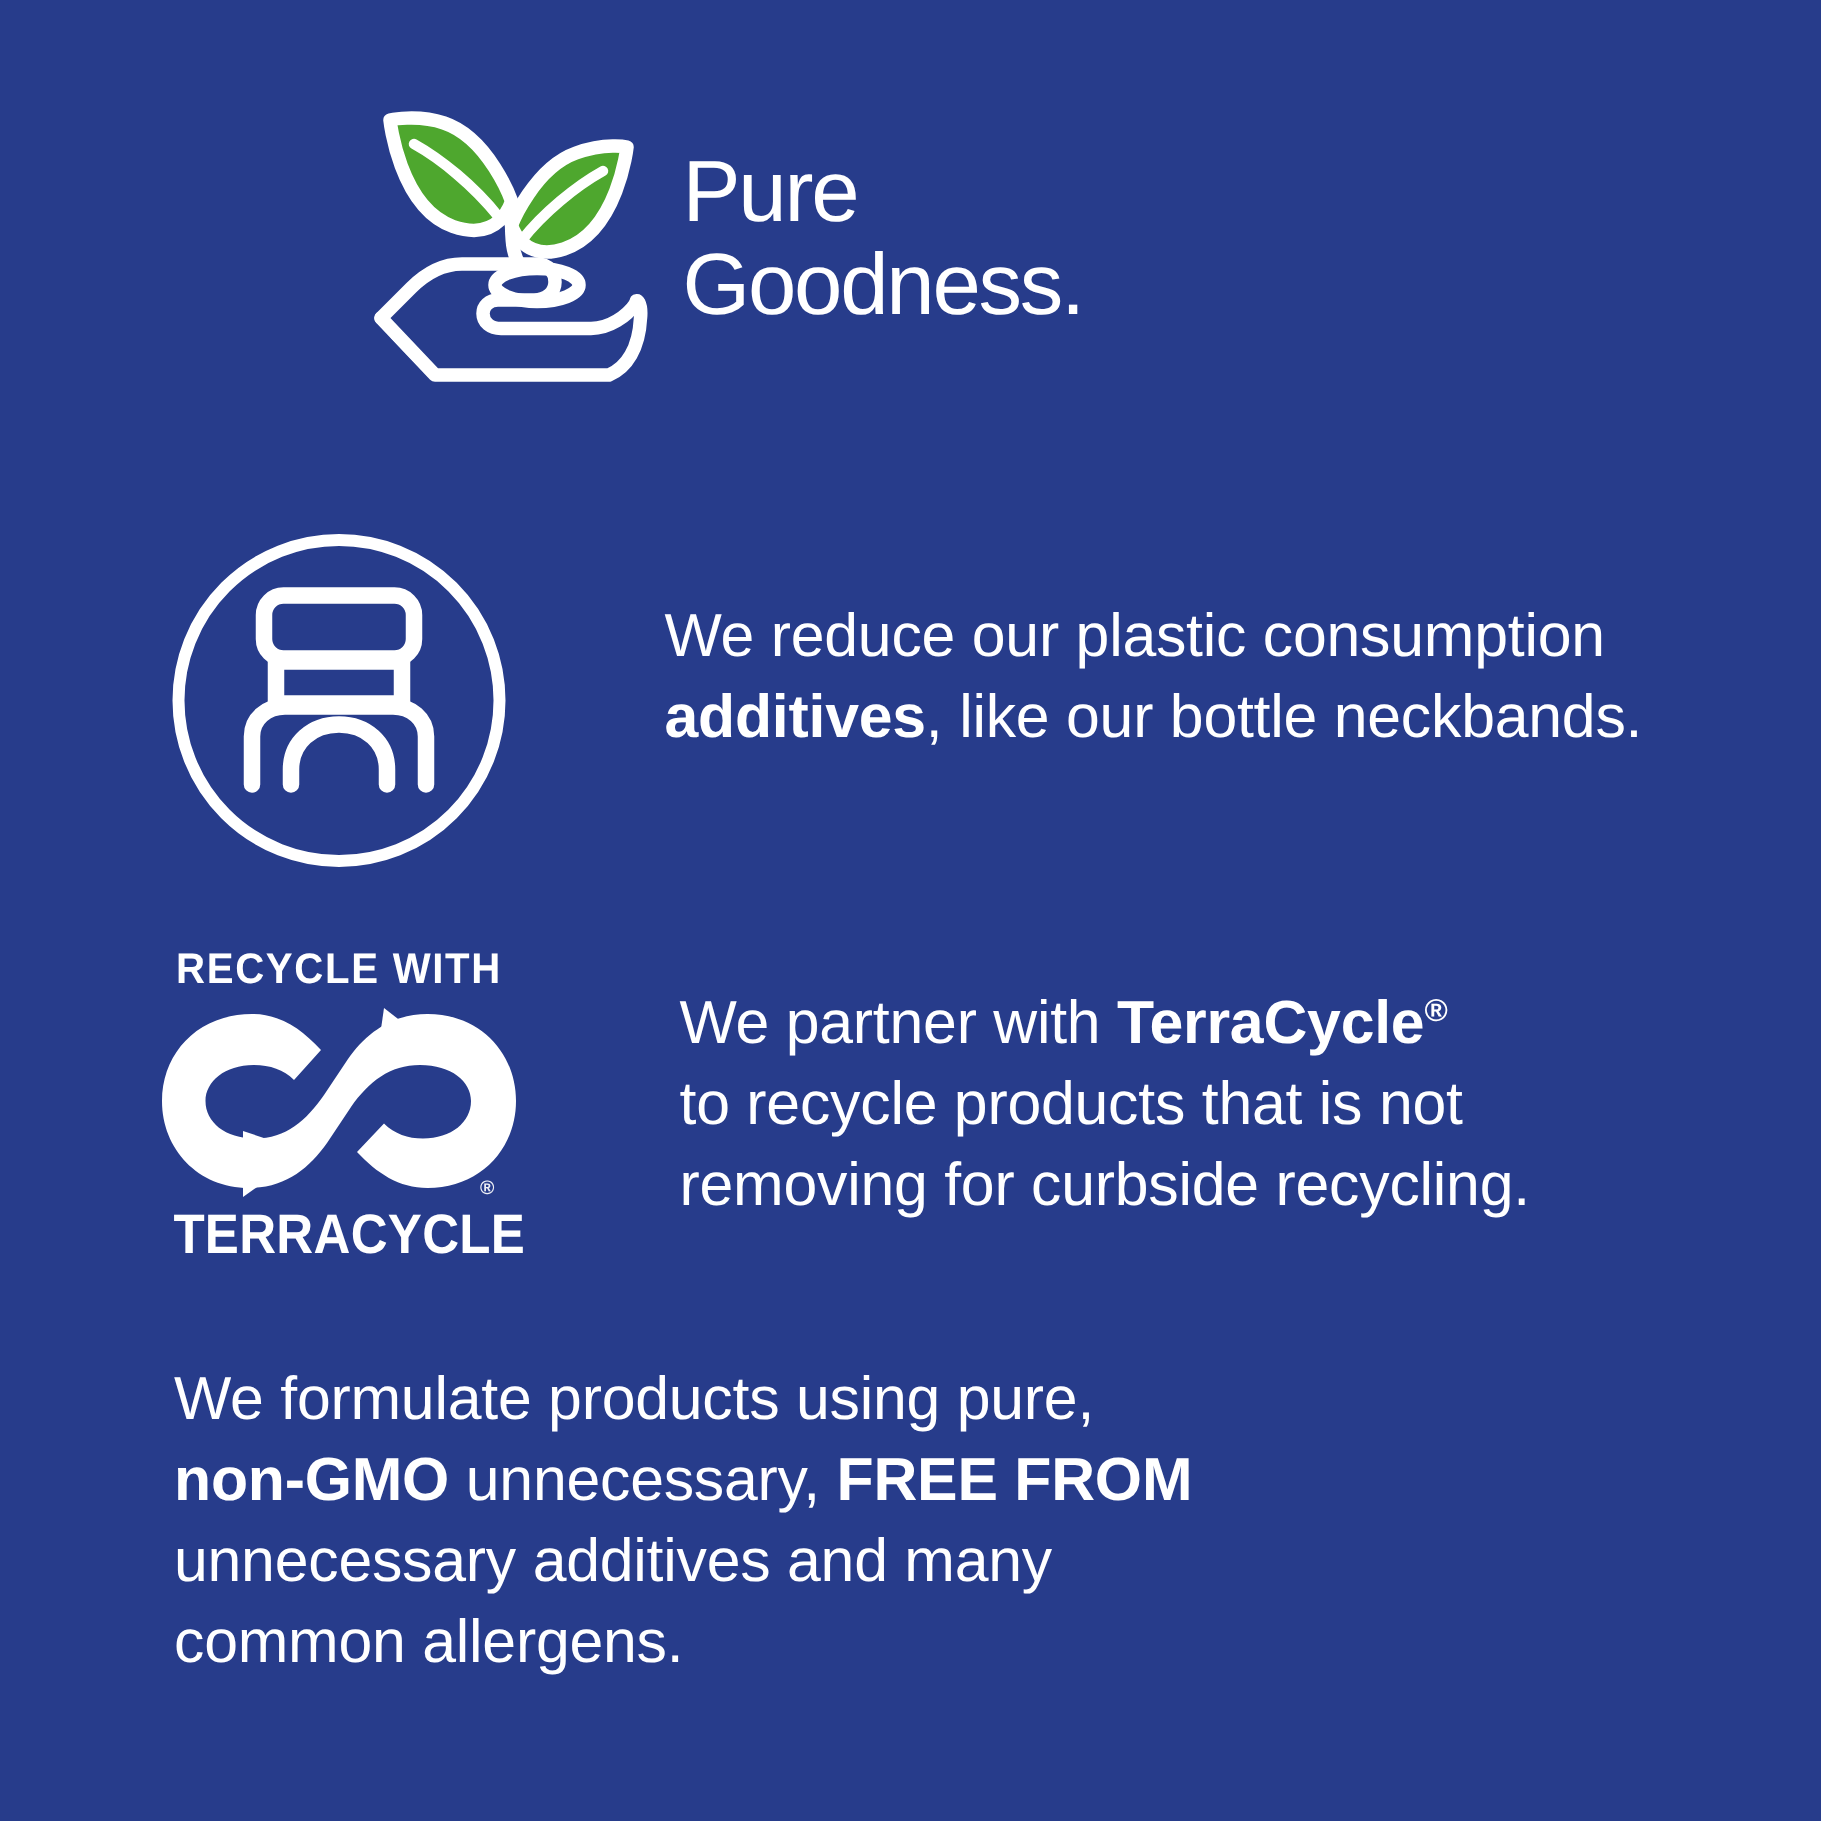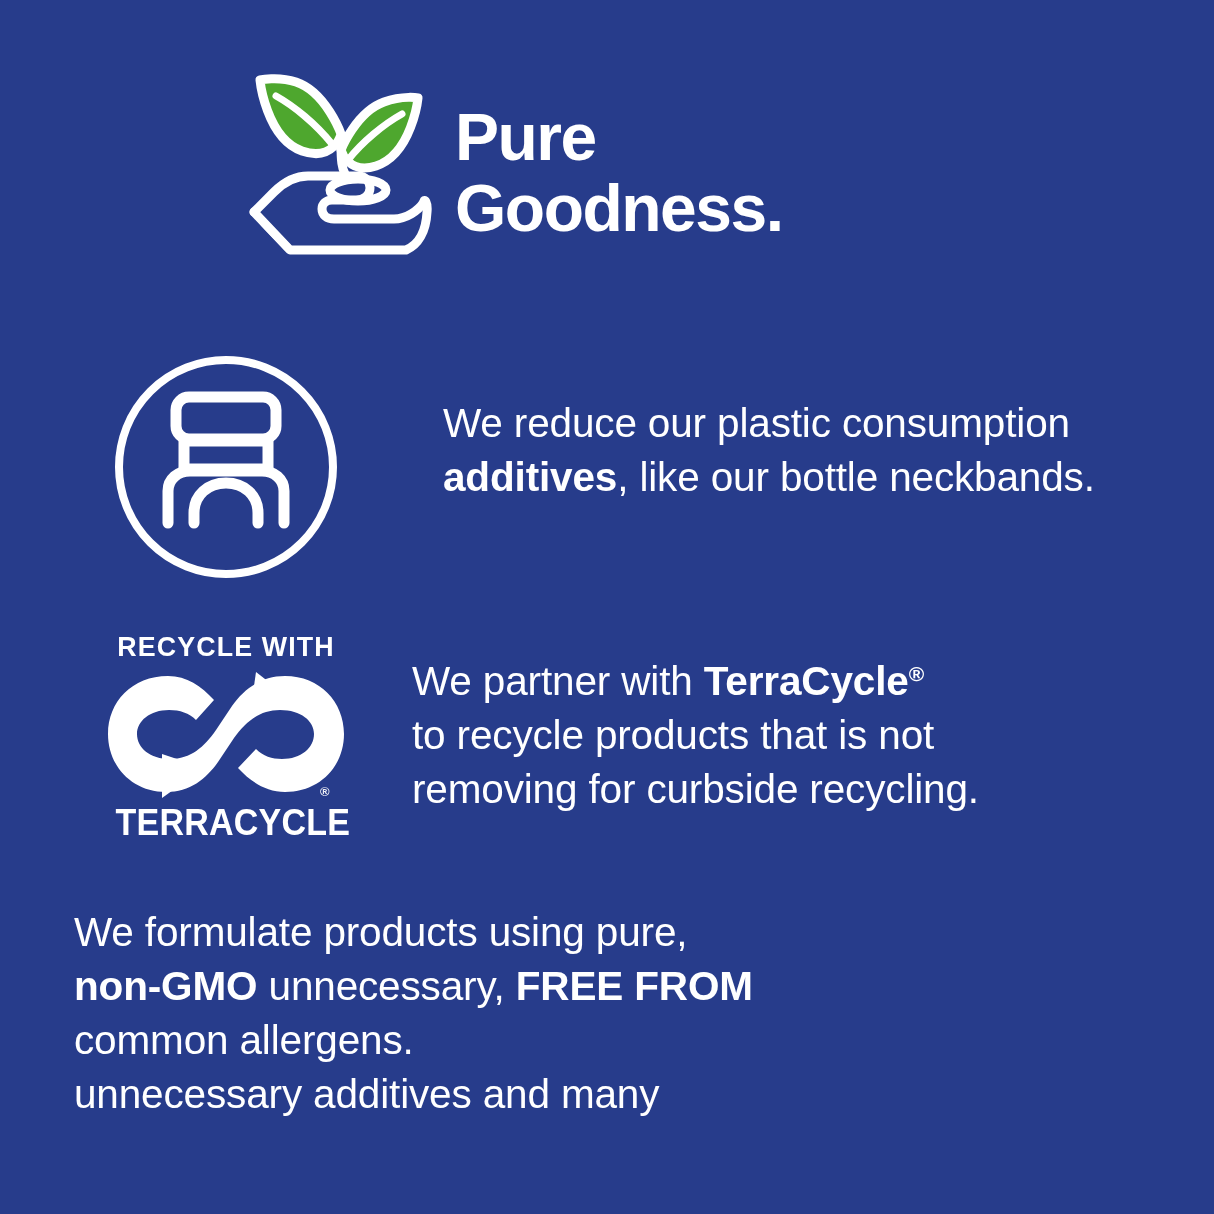--- a/index.html
+++ b/index.html
@@ -38,22 +38,22 @@
     top: 62px;
     width: 190px;
     height: 195px;
   }
   .header-title {
     position: absolute;
     left: 455px;
     top: 58px;
     width: 700px;
     color: #FFFFFF;
-    font-size: 66px;
-    font-weight: 700;
+    font-size: 58px;
+    font-weight: 400;
     line-height: 1.07;
     letter-spacing: -1.5px;
   }
   .header-title .tline {
     display: block;
     white-space: nowrap;
   }
 
   
   .row {
@@ -104,34 +104,34 @@
   
   #row-terracycle {
     top: 630px;
   }
   #row-terracycle .row-icon {
     width: 340px;
     height: 220px;
   }
   #row-terracycle .row-text {
     margin-top: 24px;
-    margin-left: 72px;
+    margin-left: 113px;
   }
 
   
   #row-gmo {
     top: 888px;
   }
   #row-gmo .row-icon {
     width: 340px;
     height: 228px;
   }
   #row-gmo .row-text {
     margin-top: 17px;
-    margin-left: 74px;
+    margin-left: 116px;
   }
 
   
   .bottle-icon {
     position: absolute;
     left: 112px;
     top: 0;
     width: 228px;
     height: 228px;
   }
@@ -301,18 +301,18 @@
         <span class="tline"><span>We partner with </span><b>TerraCycle</b><b><span class="reg">®</span></b></span>
         <span class="tline"><span>to recycle products that is not</span></span>
         <span class="tline"><span>removing for curbside recycling.</span></span>
       </div>
   </div>
 
   <div class="row" id="row-gmo">
     <div class="row-text">
         <span class="tline"><span>We formulate products using pure,</span></span>
         <span class="tline"><b>non-GMO</b><span> unnecessary, </span><b>FREE FROM</b></span>
+        <span class="tline"><span>unnecessary additives and many</span></span>
         <span class="tline"><span>common allergens.</span></span>
-        <span class="tline"><span>unnecessary additives and many</span></span>
       </div>
   </div>
 
 </div>
 
 </body></html>

